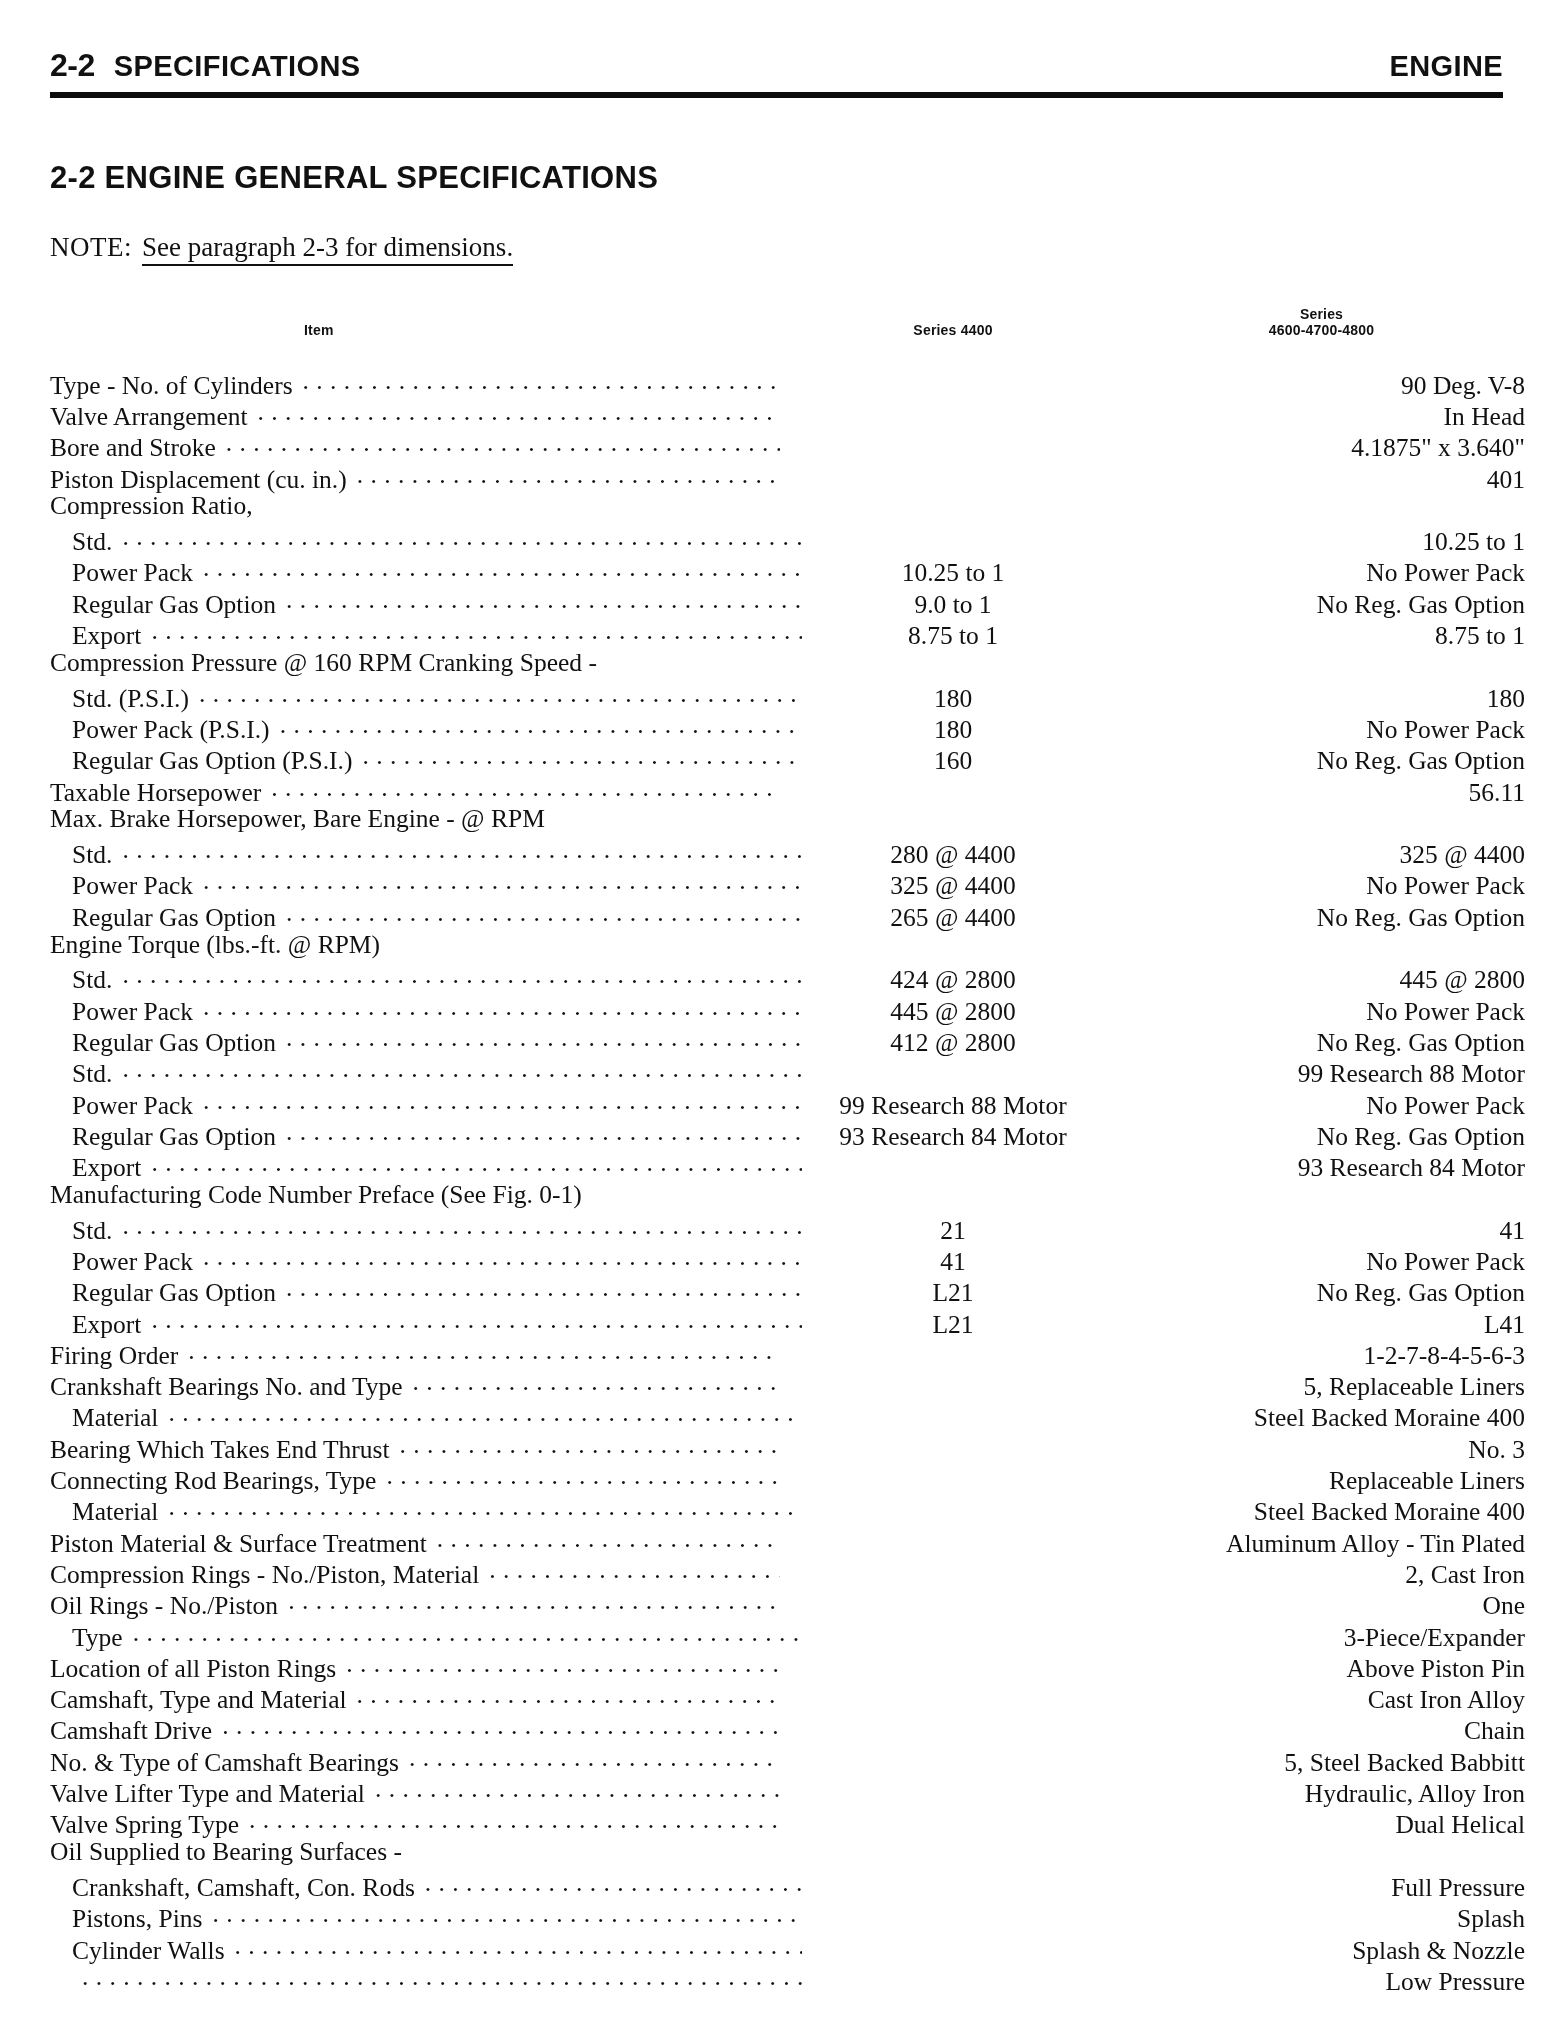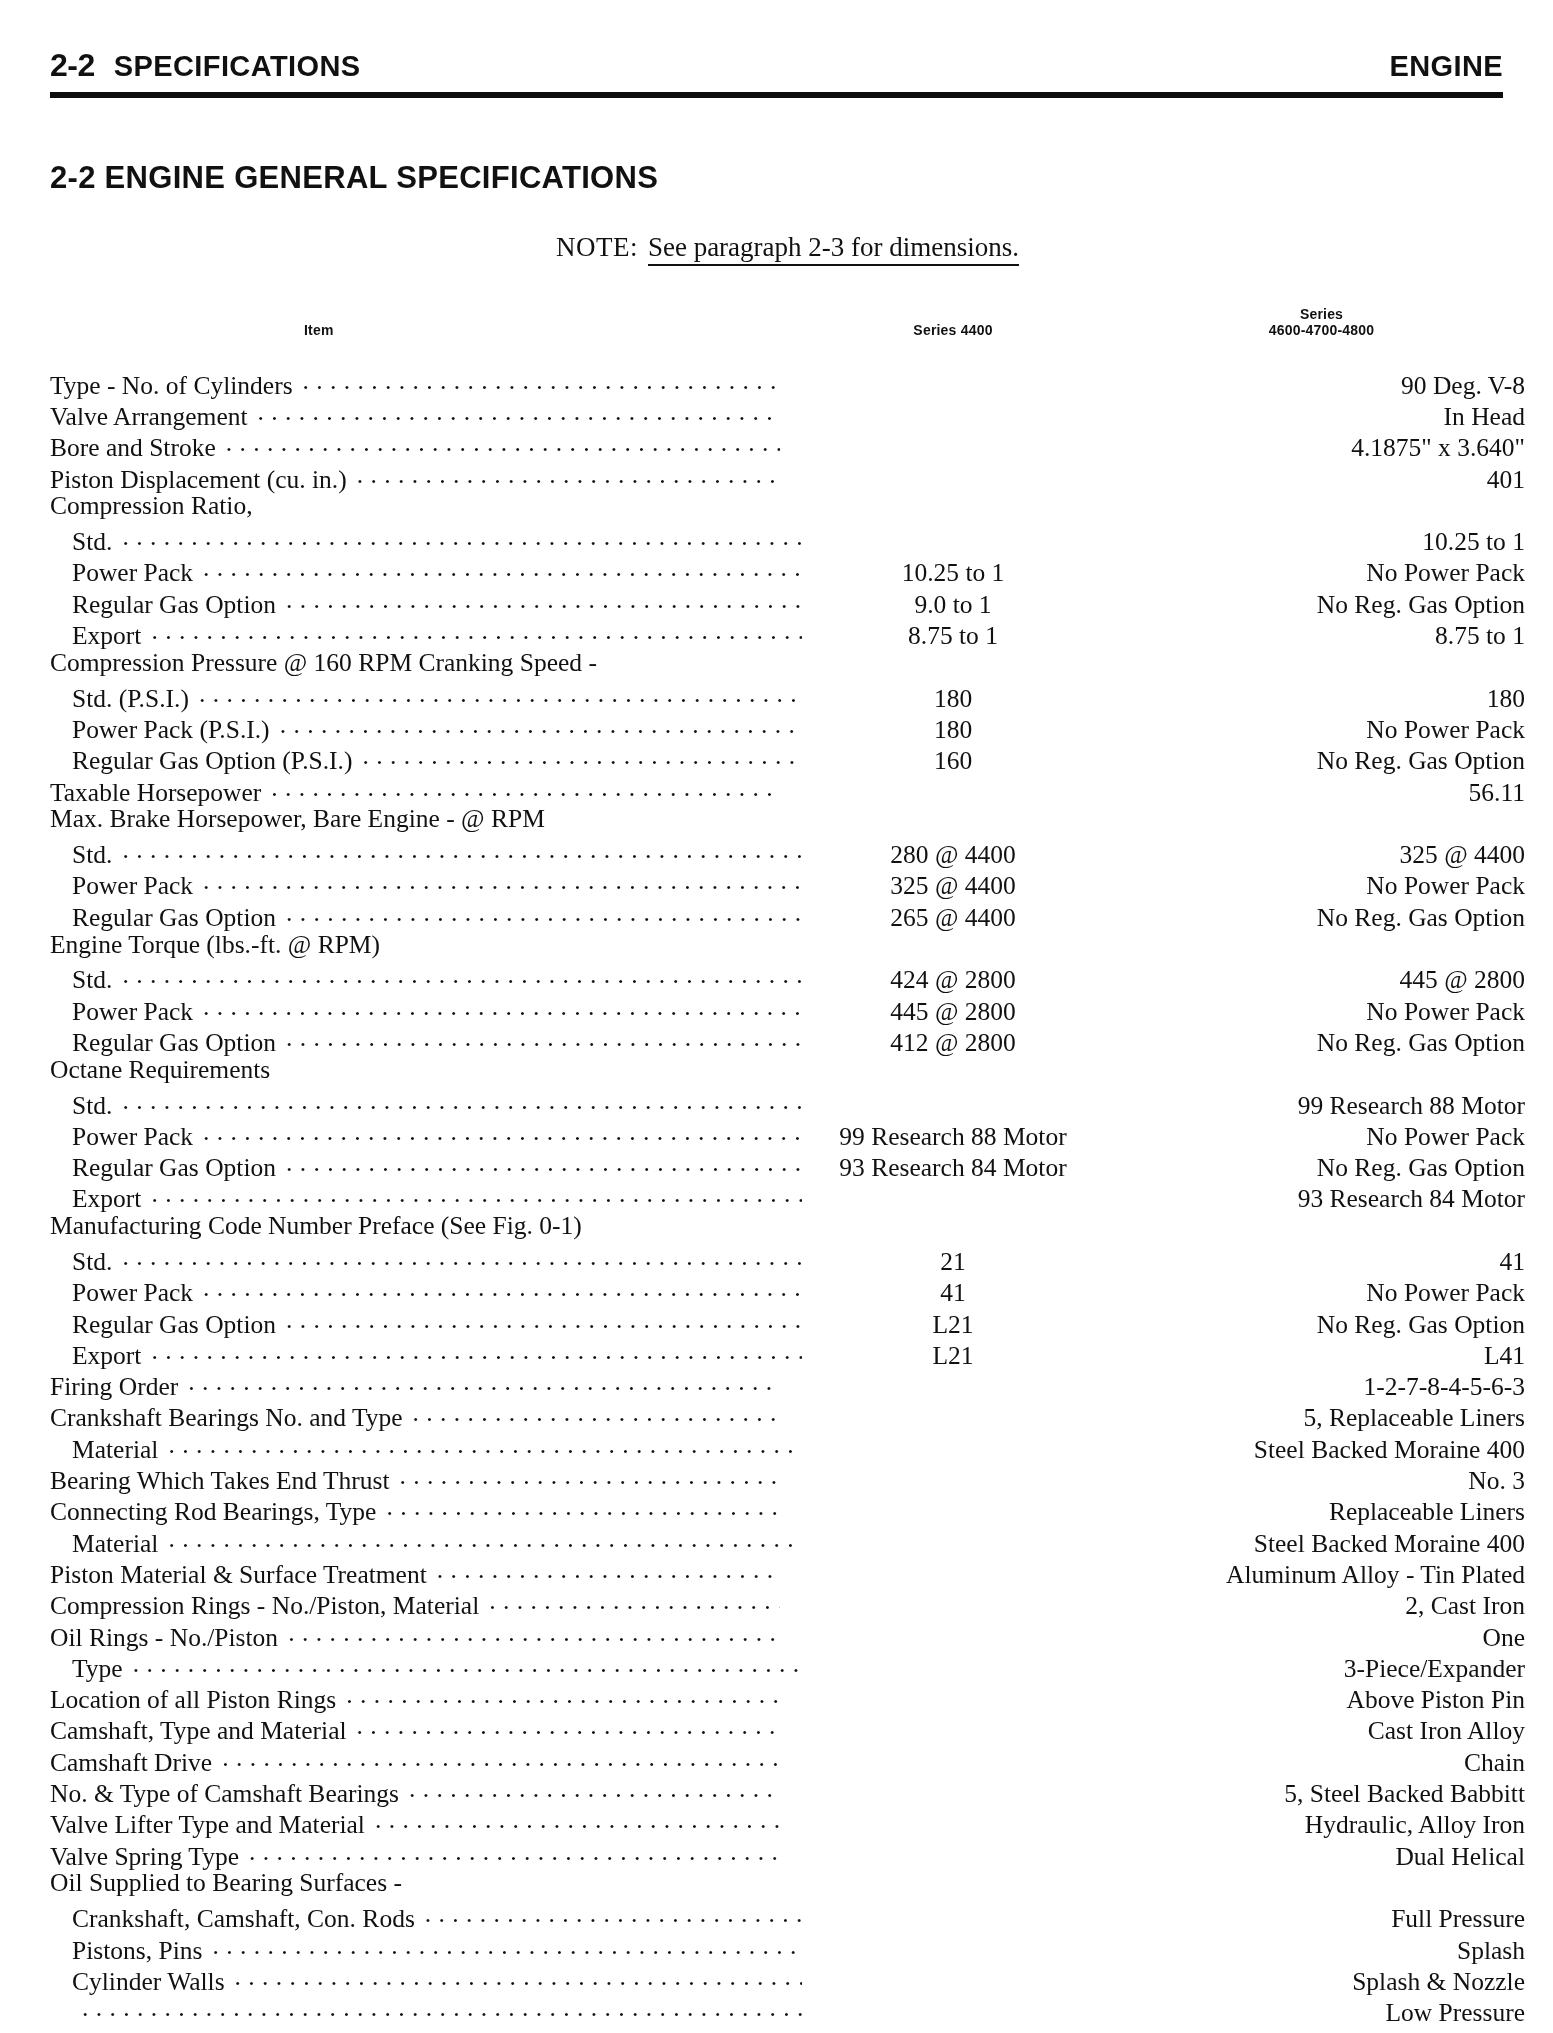--- a/index.html
+++ b/index.html
@@ -56,21 +56,20 @@
     font-size: 31px;
     letter-spacing: 0.3px;
   }
 
   .note-line {
     margin: 36px 0 0 22px;
     font-size: 27px;
     display: flex;
     align-items: baseline;
     gap: 10px;
-    justify-content: center;
   }
   .note-label { letter-spacing: 0.5px; }
   .note-text {
     border-bottom: 2px solid #111;
     padding-bottom: 1px;
   }
 
   
   table.spec {
     margin-top: 40px;
@@ -373,28 +372,20 @@
             <div class="leader-row indent1">
               <span class="leader-label">Regular Gas Option</span>
               <span class="leader-dots"></span>
             </div>
           </td>
           <td class="val-a">412 @ 2800</td>
           <td class="val-b">No Reg. Gas Option</td>
         </tr>
         <tr>
           <td class="item">
-            <div class="leader-row no-dots">
-              <span class="leader-label">Octane Requirements</span>
-            </div>
-          </td>
-          <td class="val-span" colspan="2"></td>
-        </tr>
-        <tr>
-          <td class="item">
             <div class="leader-row indent1">
               <span class="leader-label">Std.</span>
               <span class="leader-dots"></span>
             </div>
           </td>
           <td class="val-span" colspan="2">99 Research 88 Motor</td>
         </tr>
         <tr>
           <td class="item">
             <div class="leader-row indent1">

